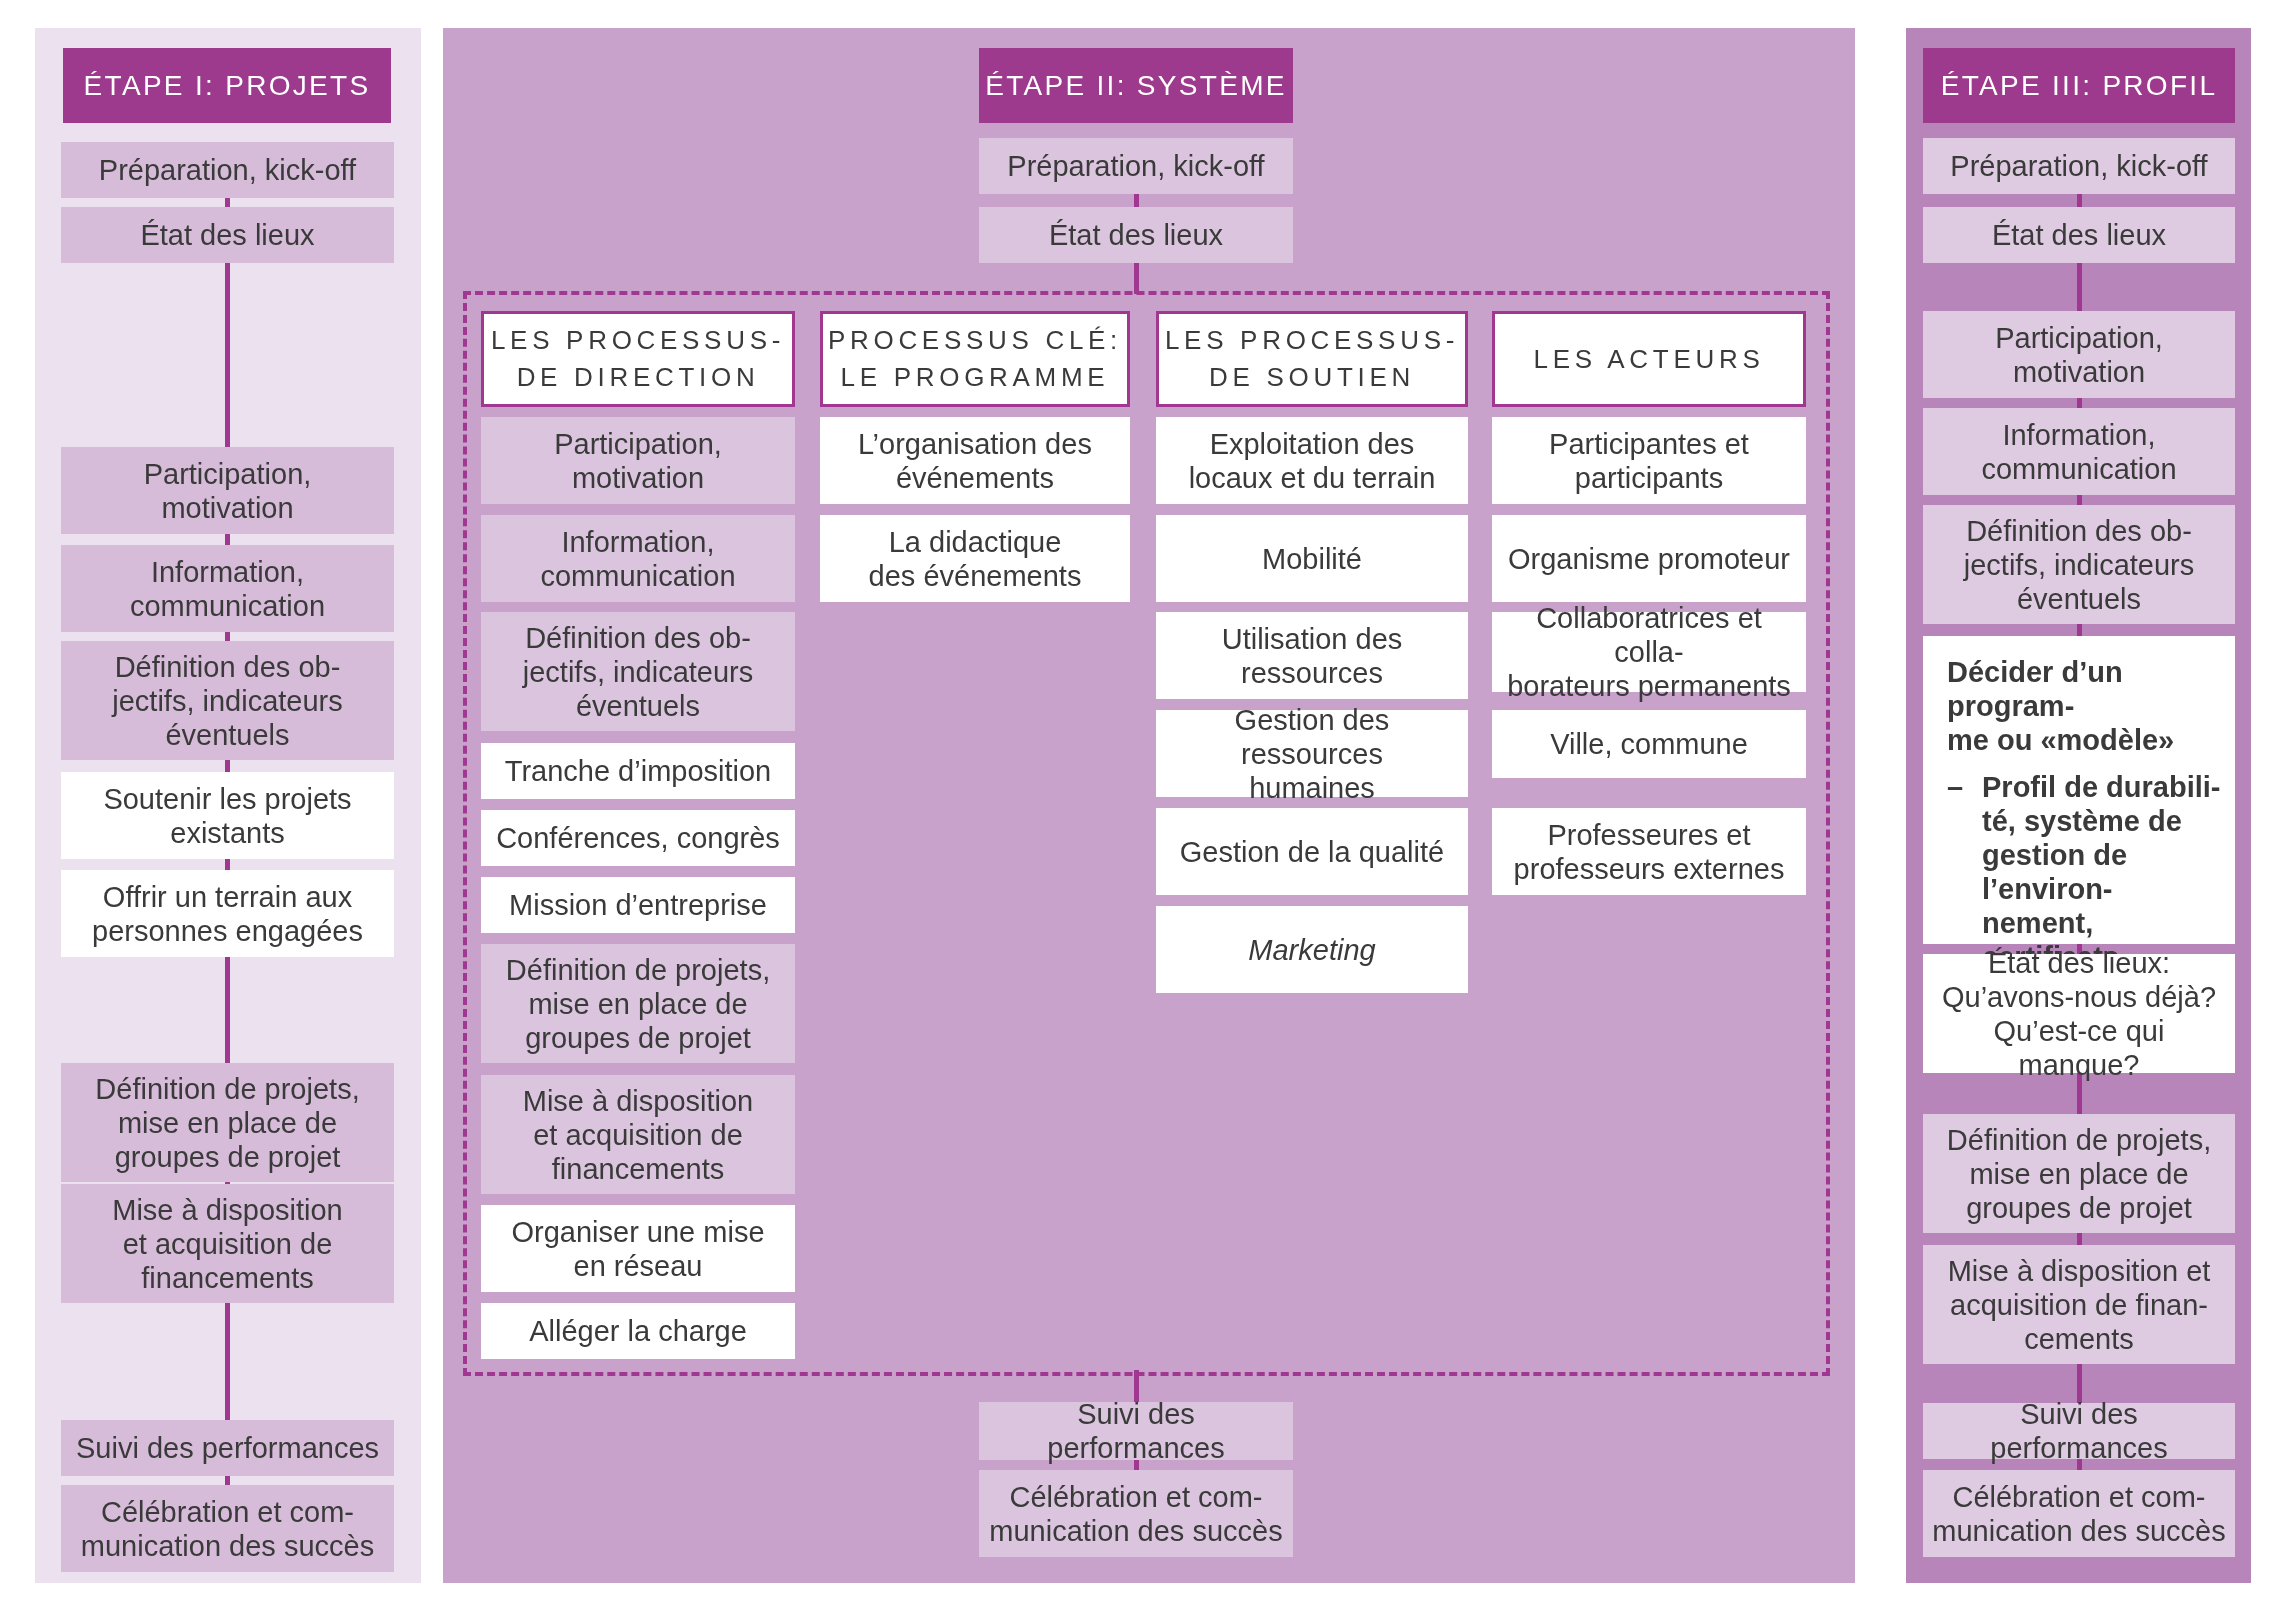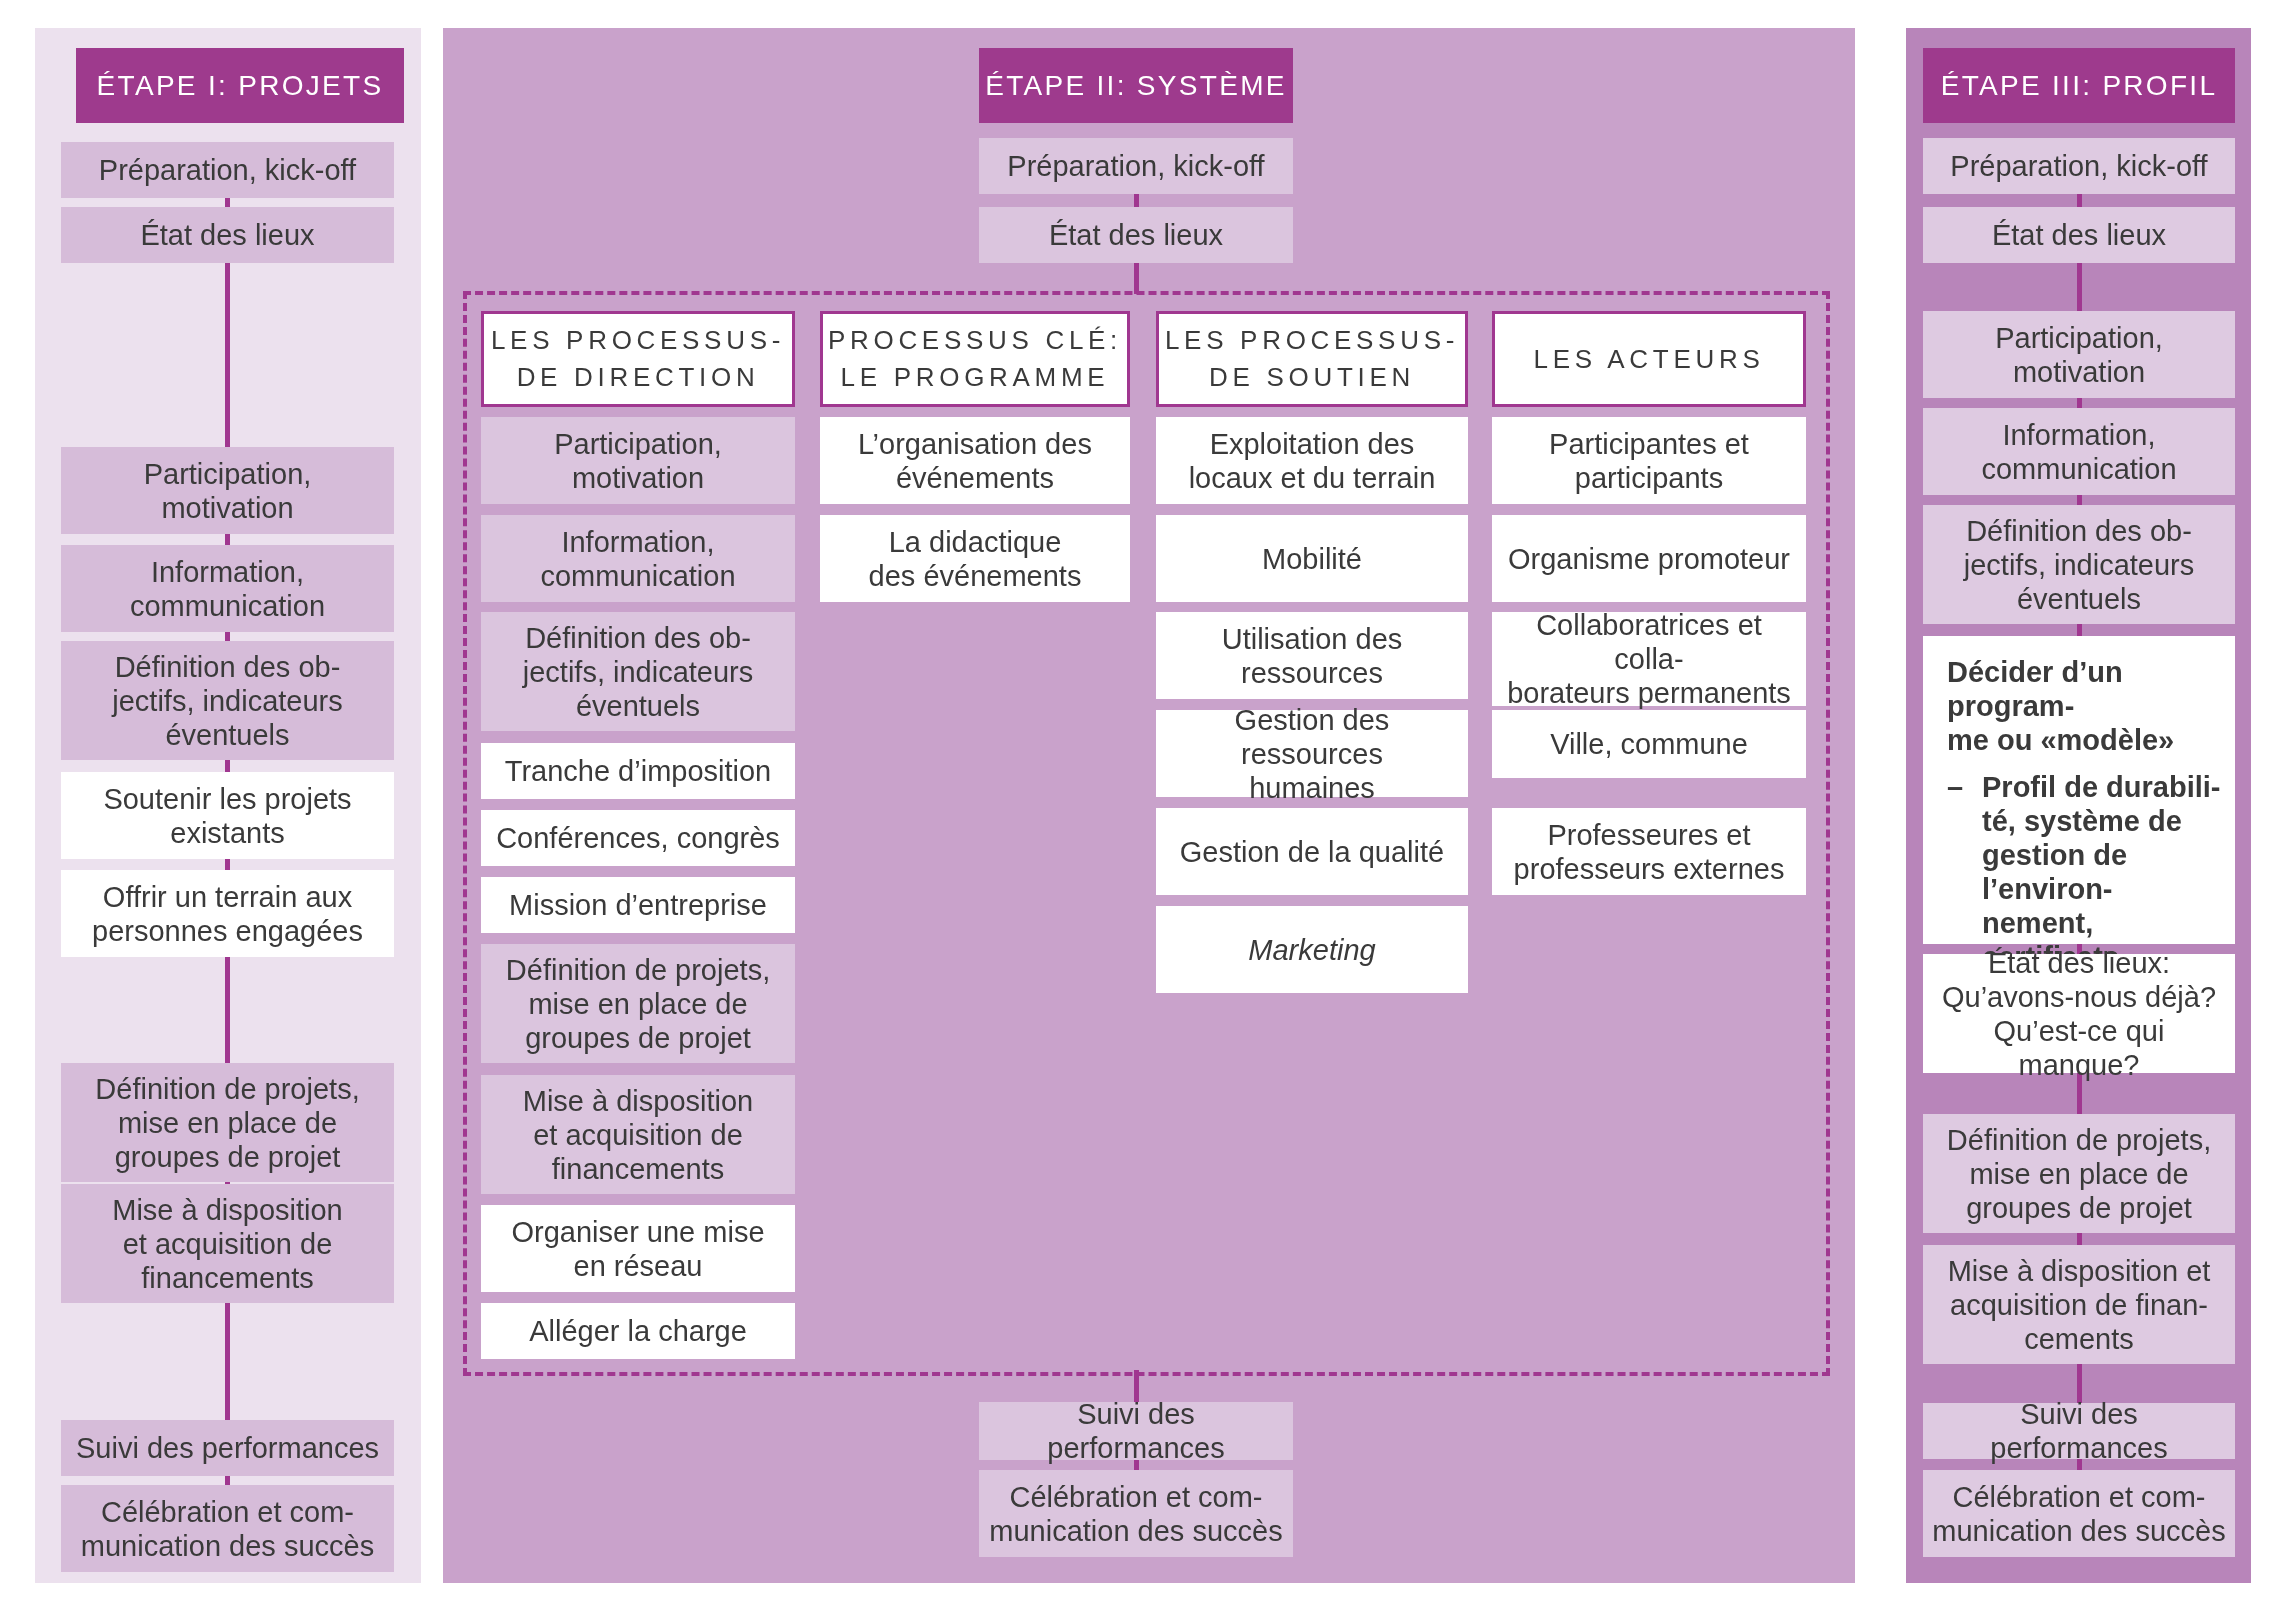--- a/index.html
+++ b/index.html
@@ -65,21 +65,21 @@
   .bullet{display:flex;flex-direction:row;margin-top:3.7px;}
   .bullet .dash{width:35px;flex:0 0 35px;}
   .bullet .b-text{white-space:pre-line;}
 </style>
 </head>
 <body>
 
 <div class="stage-panel panel1"></div>
 <div class="vline" style="left:225px;top:168px;height:1339px;"></div>
 
-<div class="hdr" style="left:76px;top:48px;width:328px;height:75px;">
+<div class="hdr" style="left:63px;top:48px;width:328px;height:75px;">
   <span>ÉTAPE I: PROJETS</span>
 </div>
 
 <div class="box lav1" style="left:61px;top:142px;width:333px;height:56px;">Préparation, kick-off</div>
 <div class="box lav1" style="left:61px;top:207px;width:333px;height:56px;">État des lieux</div>
 <div class="box lav1" style="left:61px;top:447px;width:333px;height:87px;">Participation,
 motivation</div>
 <div class="box lav1" style="left:61px;top:545px;width:333px;height:87px;">Information,
 communication</div>
 <div class="box lav1" style="left:61px;top:641px;width:333px;height:119px;">Définition des ob-
@@ -150,21 +150,21 @@
 ressources</div>
 <div class="box wht" style="left:1156px;top:710px;width:312px;height:87px;">Gestion des ressources
 humaines</div>
 <div class="box wht" style="left:1156px;top:808px;width:312px;height:87px;">Gestion de la qualité</div>
 <div class="box wht" style="left:1156px;top:906px;width:312px;height:87px;font-style:italic;">Marketing</div>
 
 <div class="ghdr" style="left:1492px;top:311px;width:314px;height:96px;">LES ACTEURS</div>
 <div class="box wht" style="left:1492px;top:417px;width:314px;height:87px;">Participantes et
 participants</div>
 <div class="box wht" style="left:1492px;top:515px;width:314px;height:87px;">Organisme promoteur</div>
-<div class="box wht" style="left:1492px;top:612px;width:314px;height:94px;">Collaboratrices et colla-
+<div class="box wht" style="left:1492px;top:612px;width:314px;height:80px;">Collaboratrices et colla-
 borateurs permanents</div>
 <div class="box wht" style="left:1492px;top:710px;width:314px;height:68px;">Ville, commune</div>
 <div class="box wht" style="left:1492px;top:808px;width:314px;height:87px;">Professeures et
 professeurs externes</div>
 
 <div class="box lav2" style="left:979px;top:1402px;width:314px;height:58px;">Suivi des performances</div>
 <div class="box lav2" style="left:979px;top:1470px;width:314px;height:87px;">Célébration et com-
 munication des succès</div>
 
 <div class="stage-panel panel3"></div>

